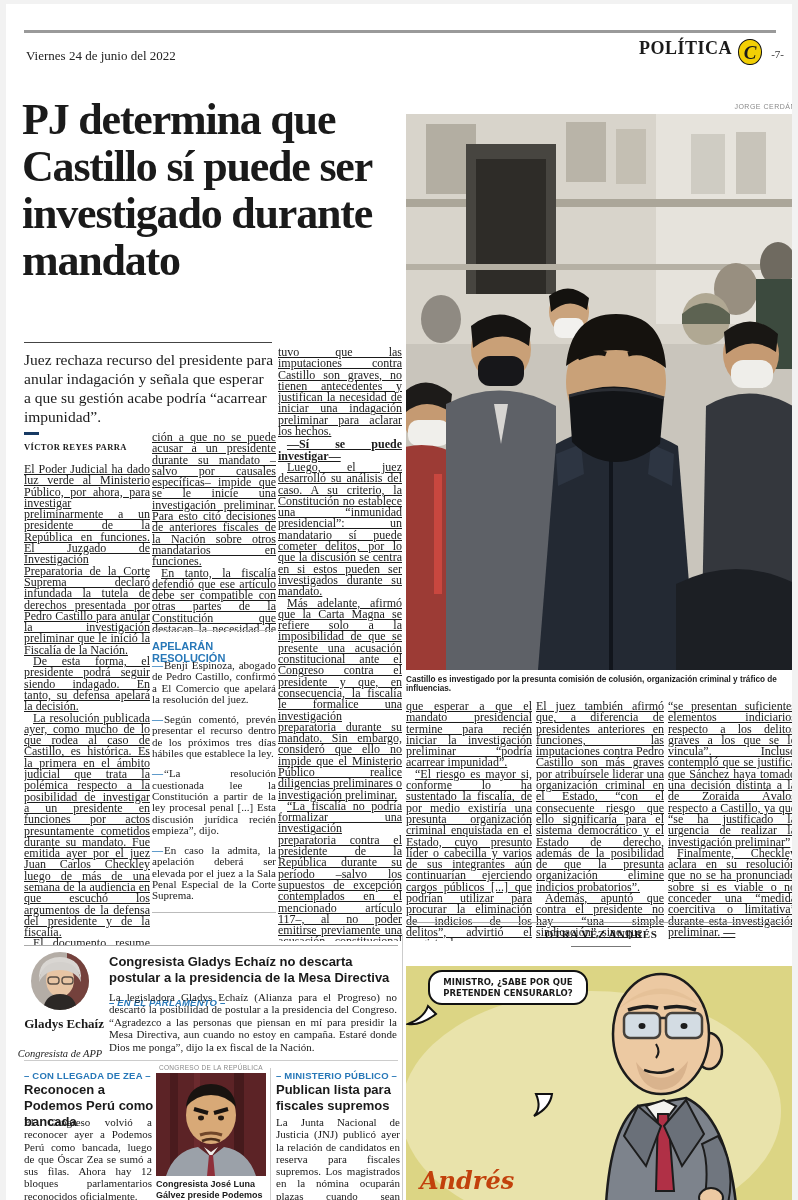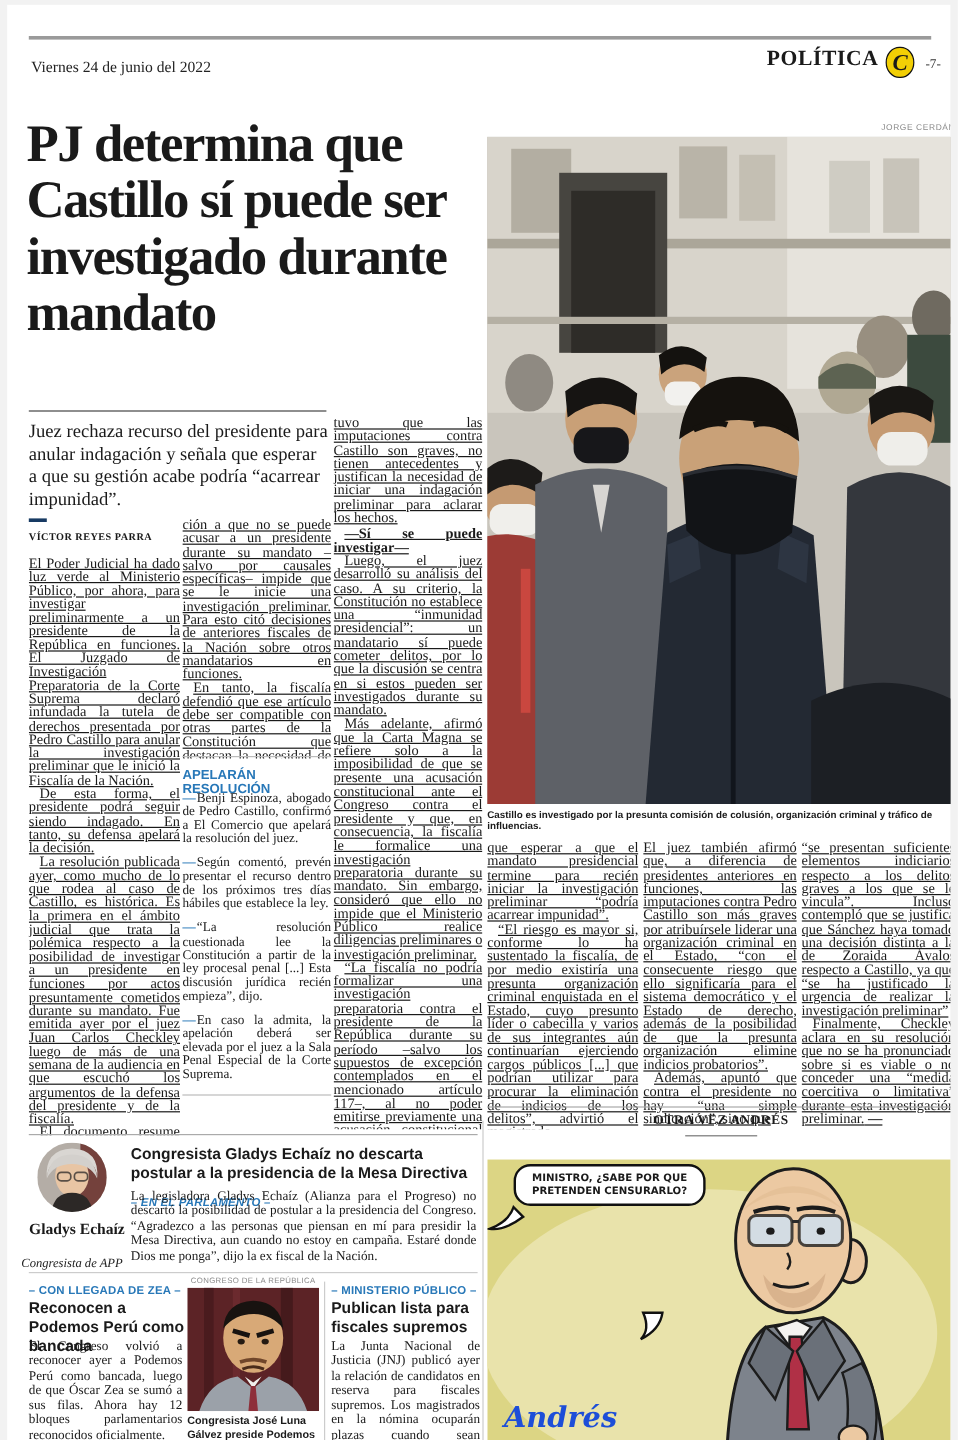--- a/index.html
+++ b/index.html
@@ -94,21 +94,21 @@
   .cartoon-header { left:400px; top:924px; width:390px; text-align:center; font-size:11px;
                     font-weight:bold; letter-spacing:.6px; }
   .cartoon-header-rule { left:565px; top:942px; width:60px; height:1px; background:#777; }
   .cartoon-box { left:400px; top:962px; width:390px; height:238px; overflow:hidden; }
   .bubble { position:absolute; background:#fff; border:2px solid #111; border-radius:14px;
             font-family:"DejaVu Sans",sans-serif; font-weight:bold; text-align:center;
             font-size:8.5px; line-height:10.5px; padding:5px 6px; }
   .bubble1 { left:22px; top:4px; width:160px; }
   .bubble2 { left:66px; top:92px; width:128px; }
   .signature { position:absolute; left:14px; top:200px; font-size:24px; font-weight:bold;
-               font-style:italic; color:#1d4ed8; font-family:"DejaVu Serif",serif; }
+               font-style:italic; color:#c2410c; font-family:"DejaVu Serif",serif; }
 </style>
 </head>
 <body>
 
 <div id="page">
 
   <div class="abs top-rule"></div>
   <div class="abs date">Viernes 24 de junio del 2022</div>
   <div class="abs section-name">POLÍTICA</div>
   <div class="abs logo-c">C</div>

